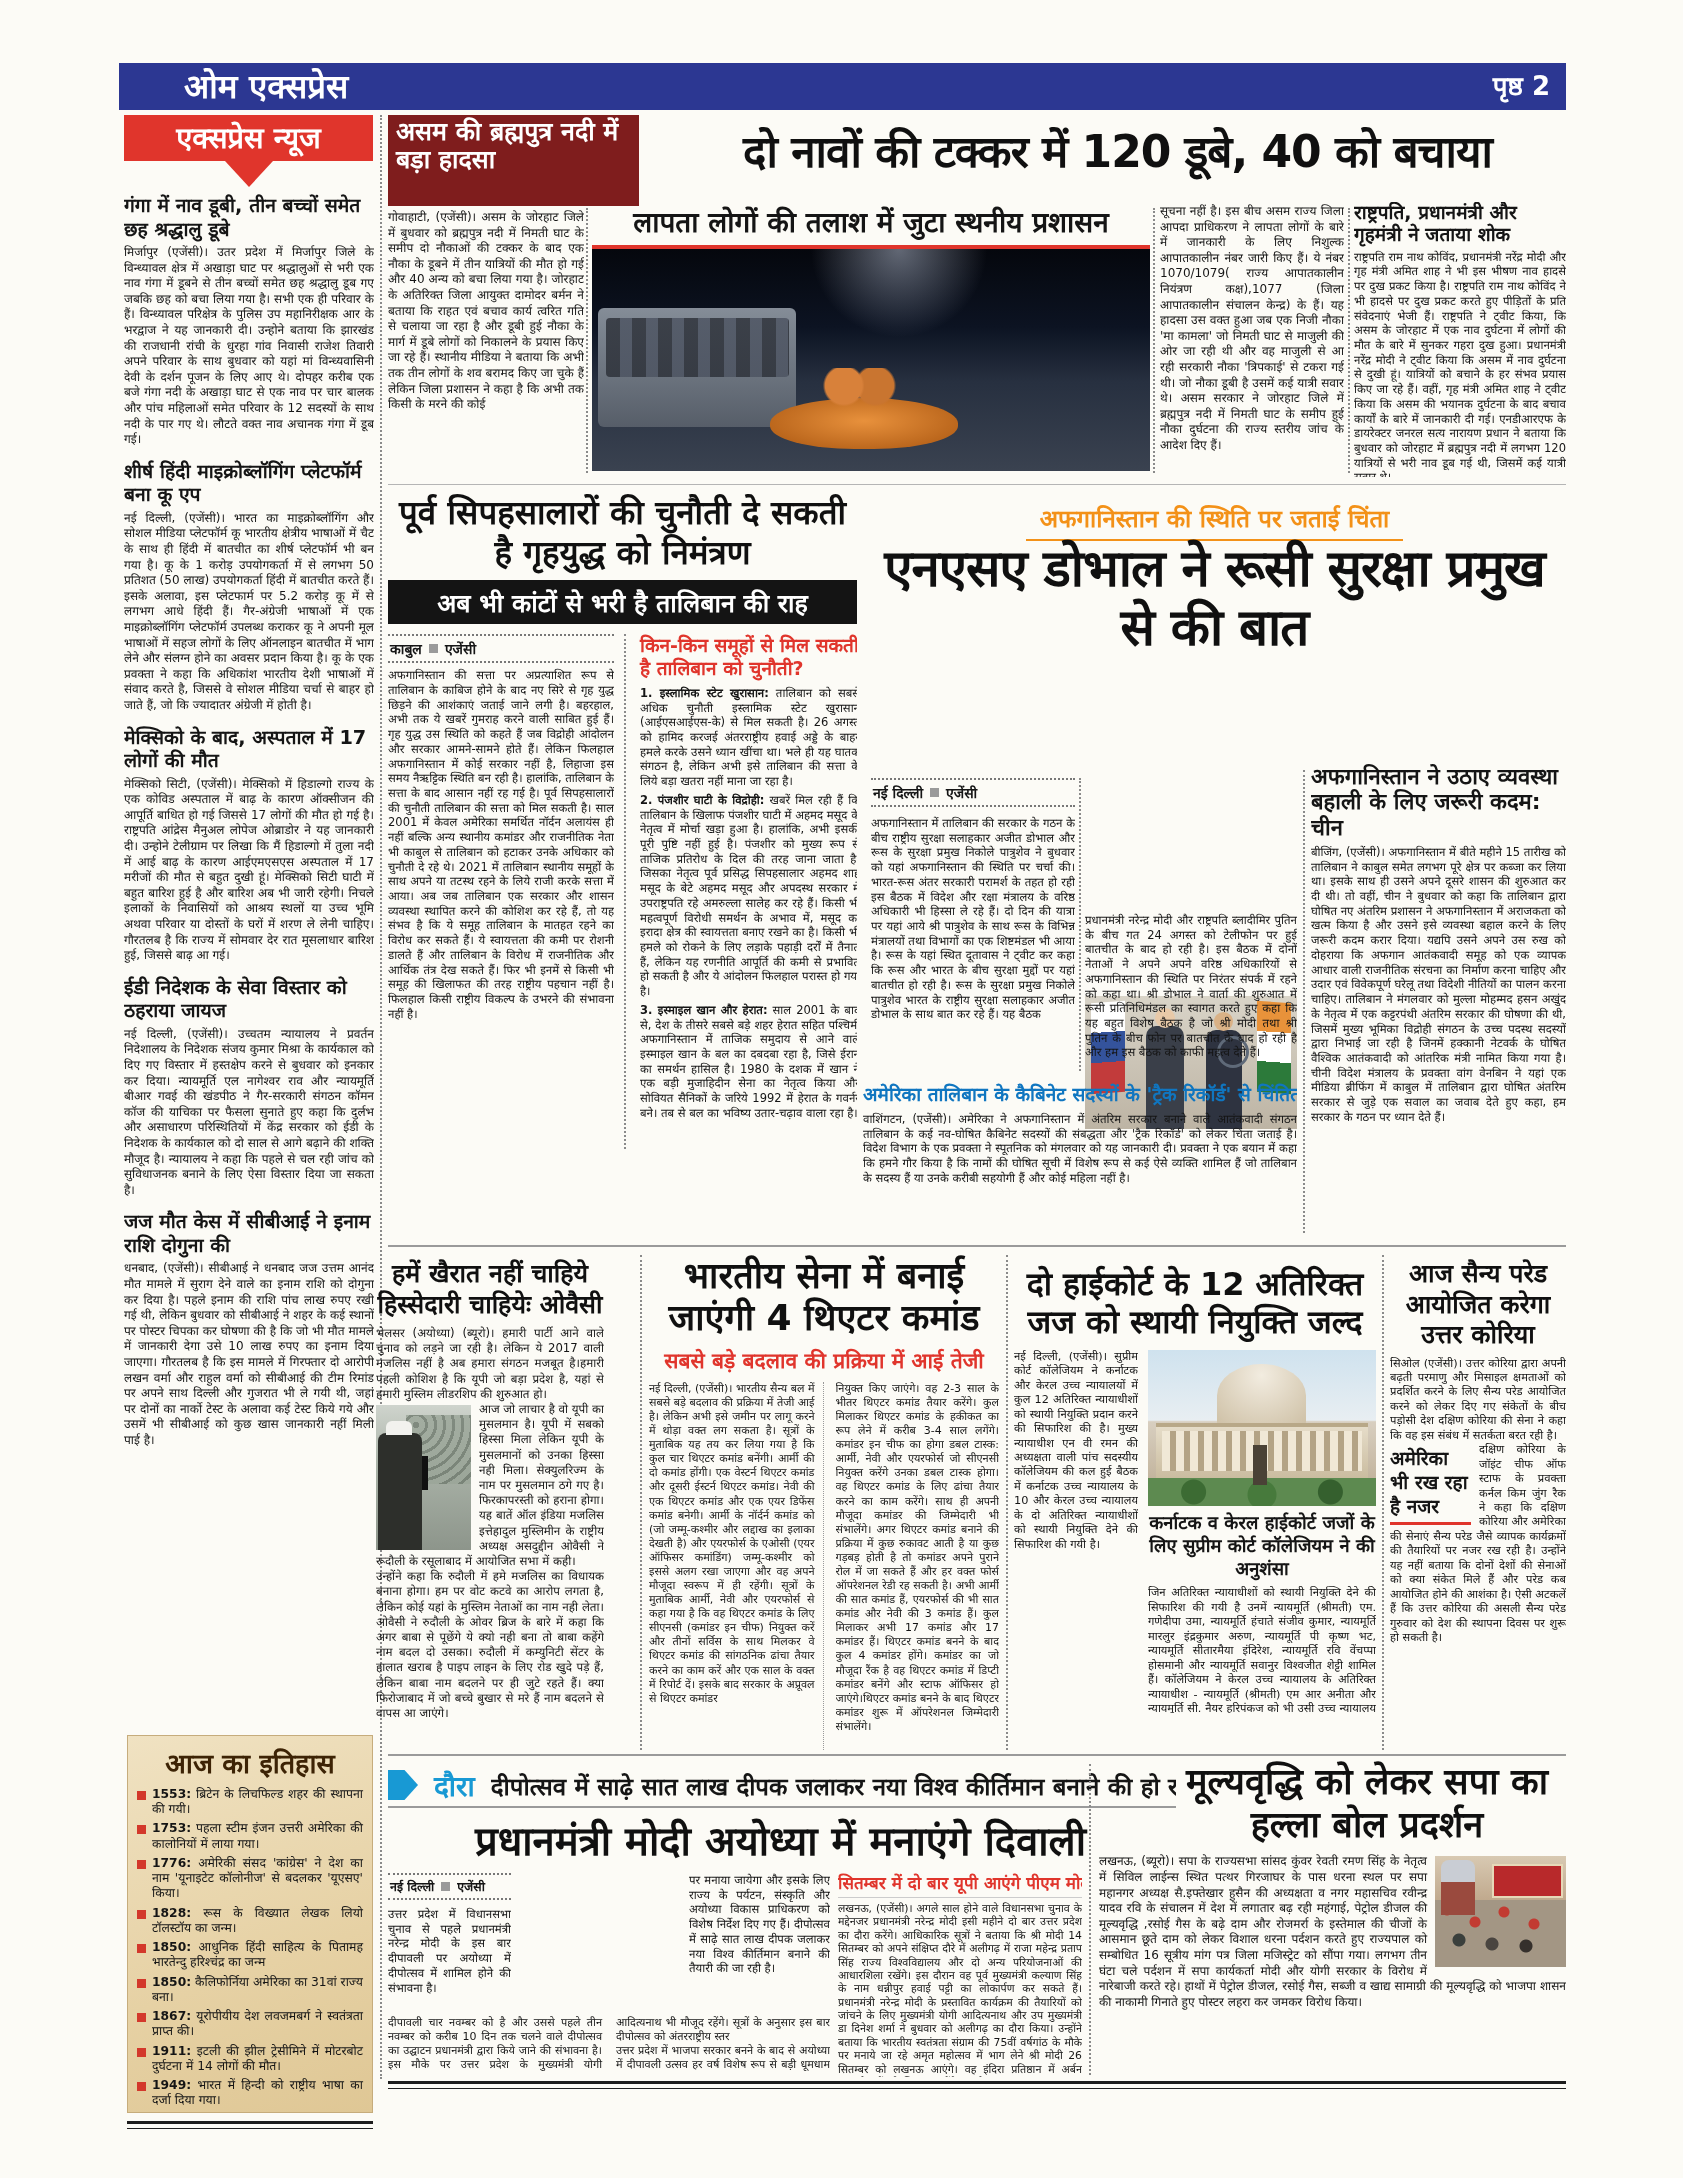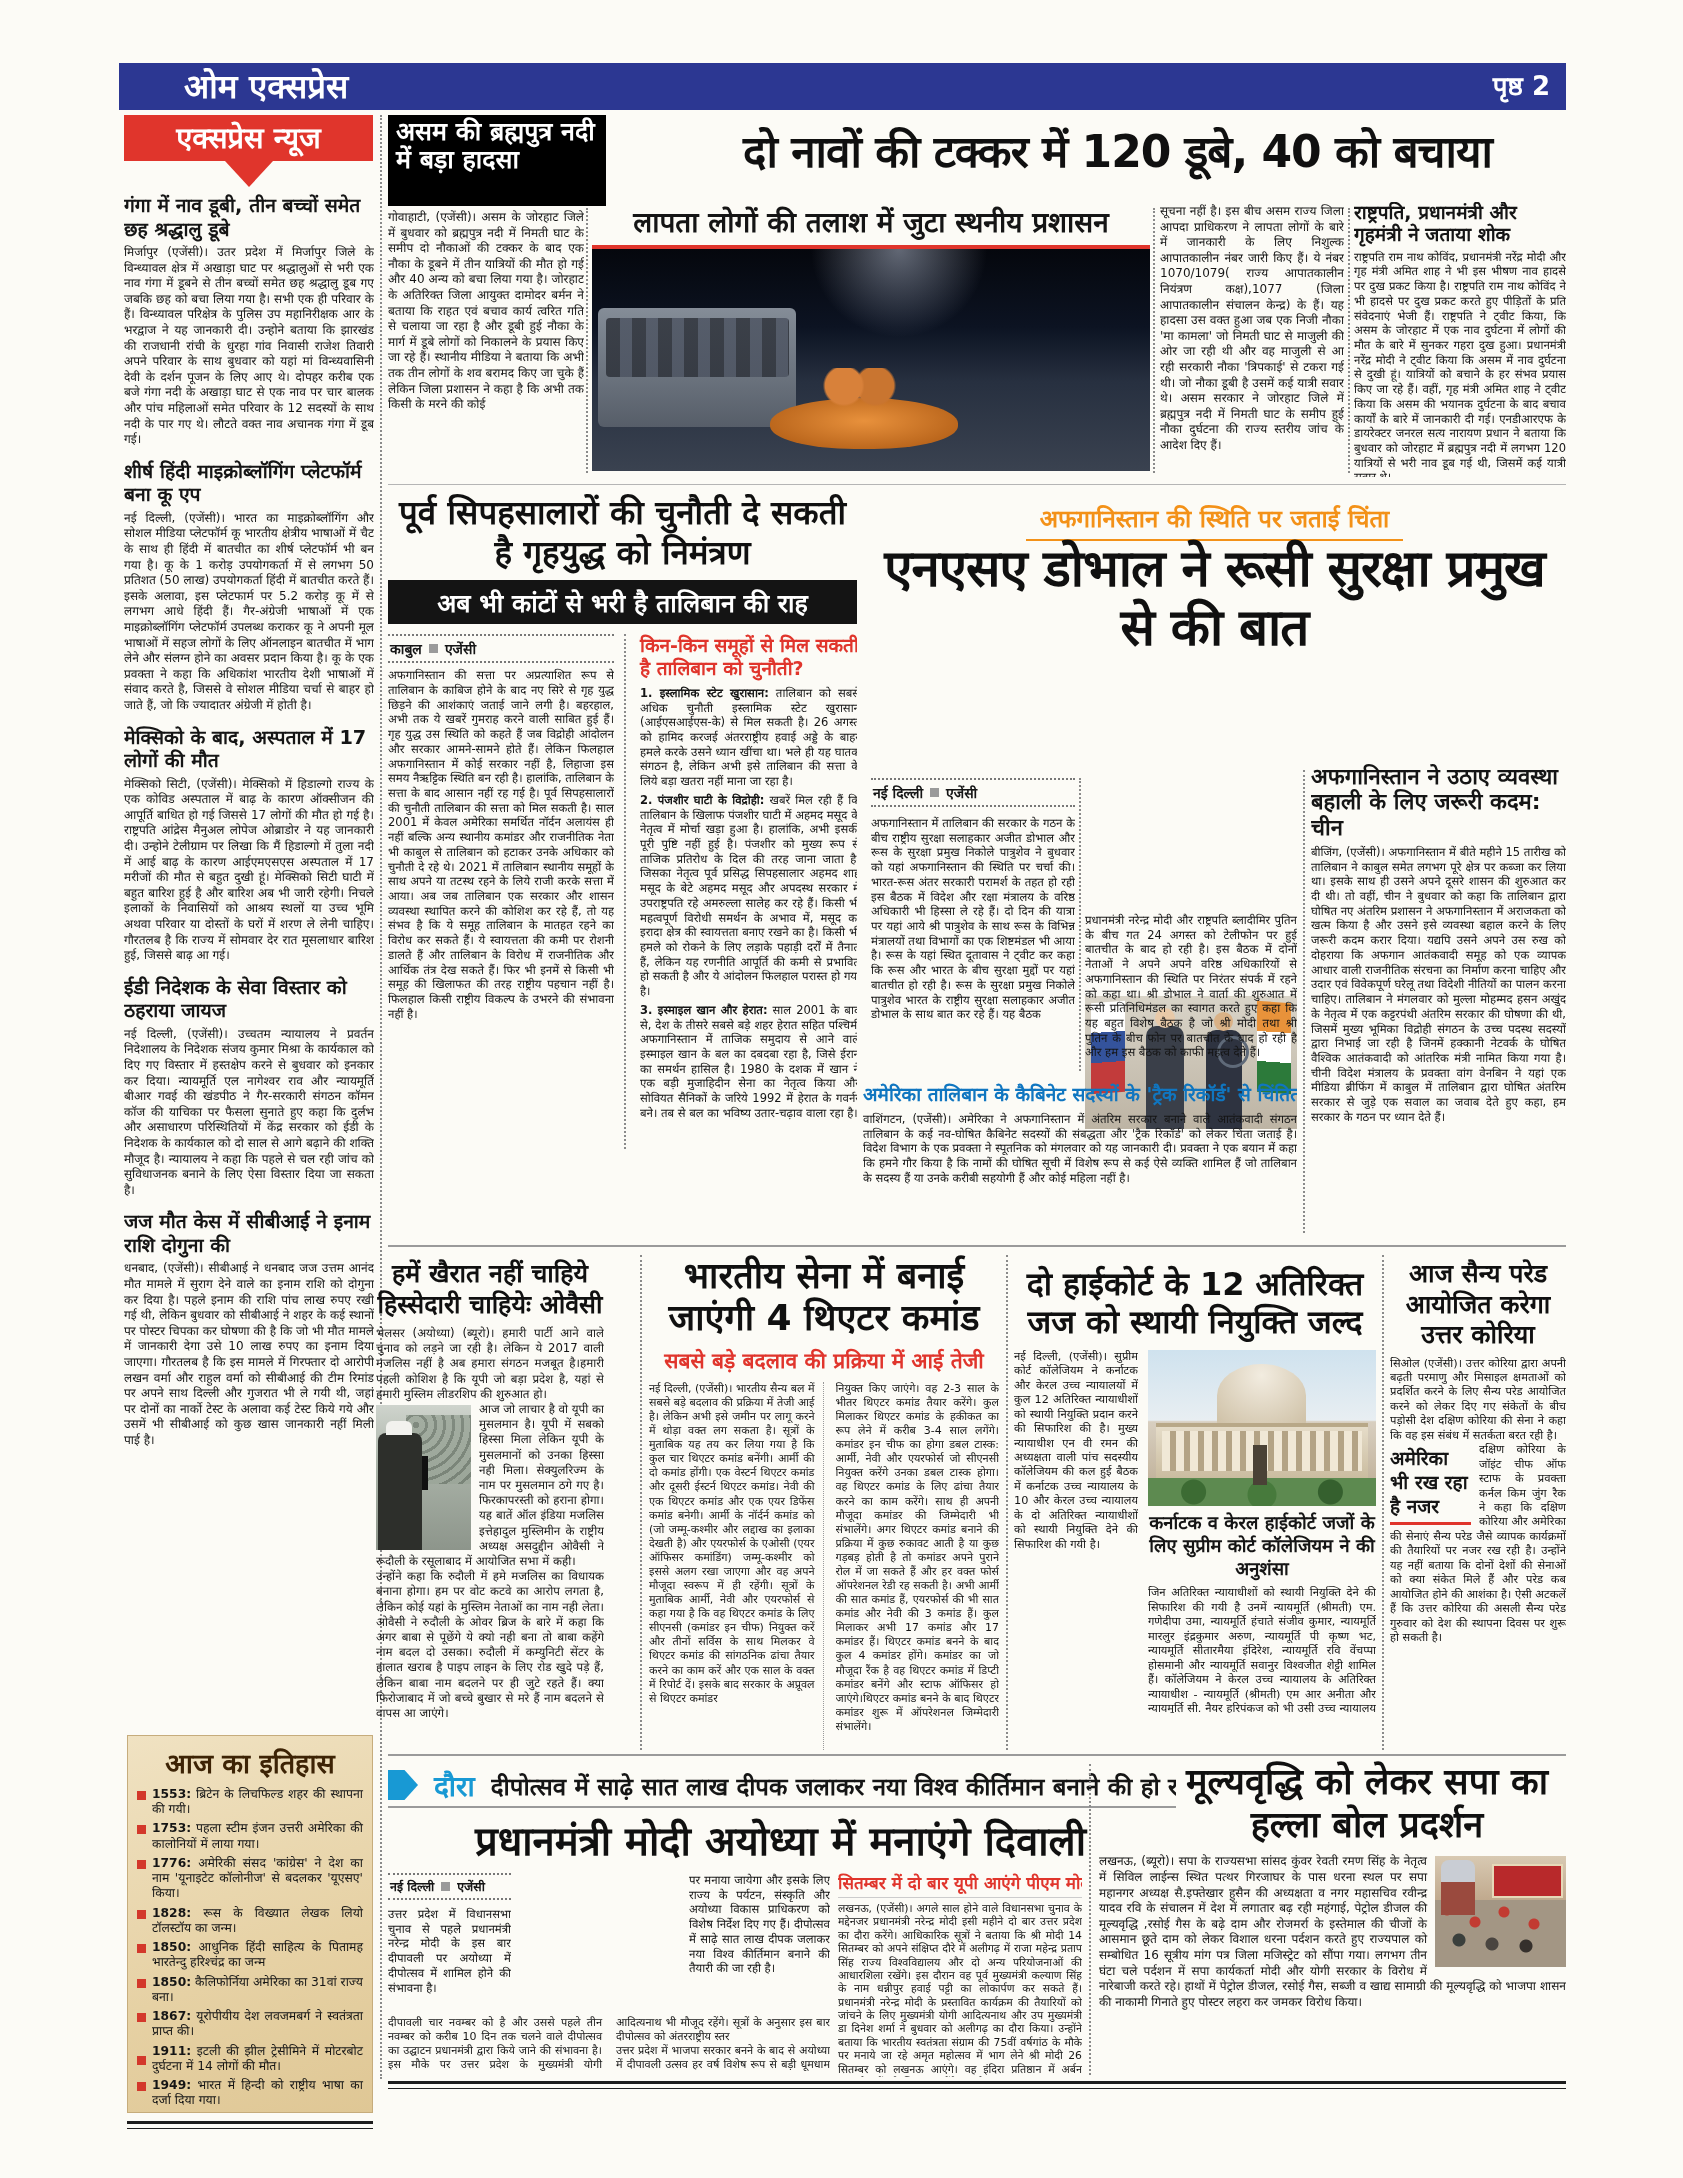--- a/index.html
+++ b/index.html
@@ -88,35 +88,35 @@
           <span class="j"><b>1850:</b> <span>आधुनिक हिंदी साहित्य के पितामह भारतेन्दु हरिश्चंद्र का जन्म</span></span>
         </div>
       <div style="display:flex;gap:6px;margin-bottom:4px;">
           <span style="width:9px;height:9px;background:#d3382b;flex:0 0 auto;margin-top:4px;"></span>
           <span class="j"><b>1850:</b> <span>कैलिफोर्निया अमेरिका का 31वां राज्य बना।</span></span>
         </div>
       <div style="display:flex;gap:6px;margin-bottom:4px;">
           <span style="width:9px;height:9px;background:#d3382b;flex:0 0 auto;margin-top:4px;"></span>
           <span class="j"><b>1867:</b> <span>यूरोपीयीय देश लवजमबर्ग ने स्वतंत्रता प्राप्त की।</span></span>
         </div>
-      <div style="display:flex;gap:6px;margin-bottom:4px;align-items:center;">
+      <div style="display:flex;gap:6px;margin-bottom:4px;">
           <span style="width:9px;height:9px;background:#d3382b;flex:0 0 auto;margin-top:4px;"></span>
           <span class="j"><b>1911:</b> <span>इटली की झील ट्रेसीमिने में मोटरबोट दुर्घटना में 14 लोगों की मौत।</span></span>
         </div>
       <div style="display:flex;gap:6px;">
           <span style="width:9px;height:9px;background:#d3382b;flex:0 0 auto;margin-top:4px;"></span>
           <span class="j"><b>1949:</b> <span>भारत में हिन्दी को राष्ट्रीय भाषा का दर्जा दिया गया।</span></span>
         </div>
     </div>
   </div>
   <div class="dblrule" style="left:127px;top:2121px;width:246px;"></div>
 
   <div class="vsep" style="left:380px;top:115px;height:1964px;"></div>
 
-  <div class="abs" style="left:388px;top:115px;width:218px;height:91px;background:#000000;box-sizing:border-box;padding:3px 8px;">
+  <div class="abs" style="left:388px;top:115px;width:251px;height:91px;background:#7f1d1d;box-sizing:border-box;padding:3px 8px;">
     <div class="b" style="color:#fff;font-size:25px;line-height:1.13;">असम की ब्रह्मपुत्र नदी में बड़ा हादसा</div>
   </div>
   <div class="abs headline ctr" style="left:669px;top:111px;width:897px;height:81px;font-size:44px;line-height:81px;white-space:nowrap;letter-spacing:-1px;">दो नावों की टक्कर में 120 डूबे, 40 को बचाया</div>
 
   <div class="abs ov bt j" style="left:388px;top:210px;width:196px;height:265px;">गोवाहाटी, (एजेंसी)। असम के जोरहाट जिले में बुधवार को ब्रह्मपुत्र नदी में निमती घाट के समीप दो नौकाओं की टक्कर के बाद एक नौका के डूबने में तीन यात्रियों की मौत हो गई और 40 अन्य को बचा लिया गया है। जोरहाट के अतिरिक्त जिला आयुक्त दामोदर बर्मन ने बताया कि राहत एवं बचाव कार्य त्वरित गति से चलाया जा रहा है और डूबी हुई नौका के मार्ग में डूबे लोगों को निकालने के प्रयास किए जा रहे हैं। स्थानीय मीडिया ने बताया कि अभी तक तीन लोगों के शव बरामद किए जा चुके हैं लेकिन जिला प्रशासन ने कहा है कि अभी तक किसी के मरने की कोई</div>
 
   <div class="abs" style="left:592px;top:202px;width:558px;border-bottom:4px solid #e0352c;padding-bottom:5px;">
     <div class="b ctr" style="font-size:28px;">लापता लोगों की तलाश में जुटा स्थनीय प्रशासन</div>
   </div>
 

